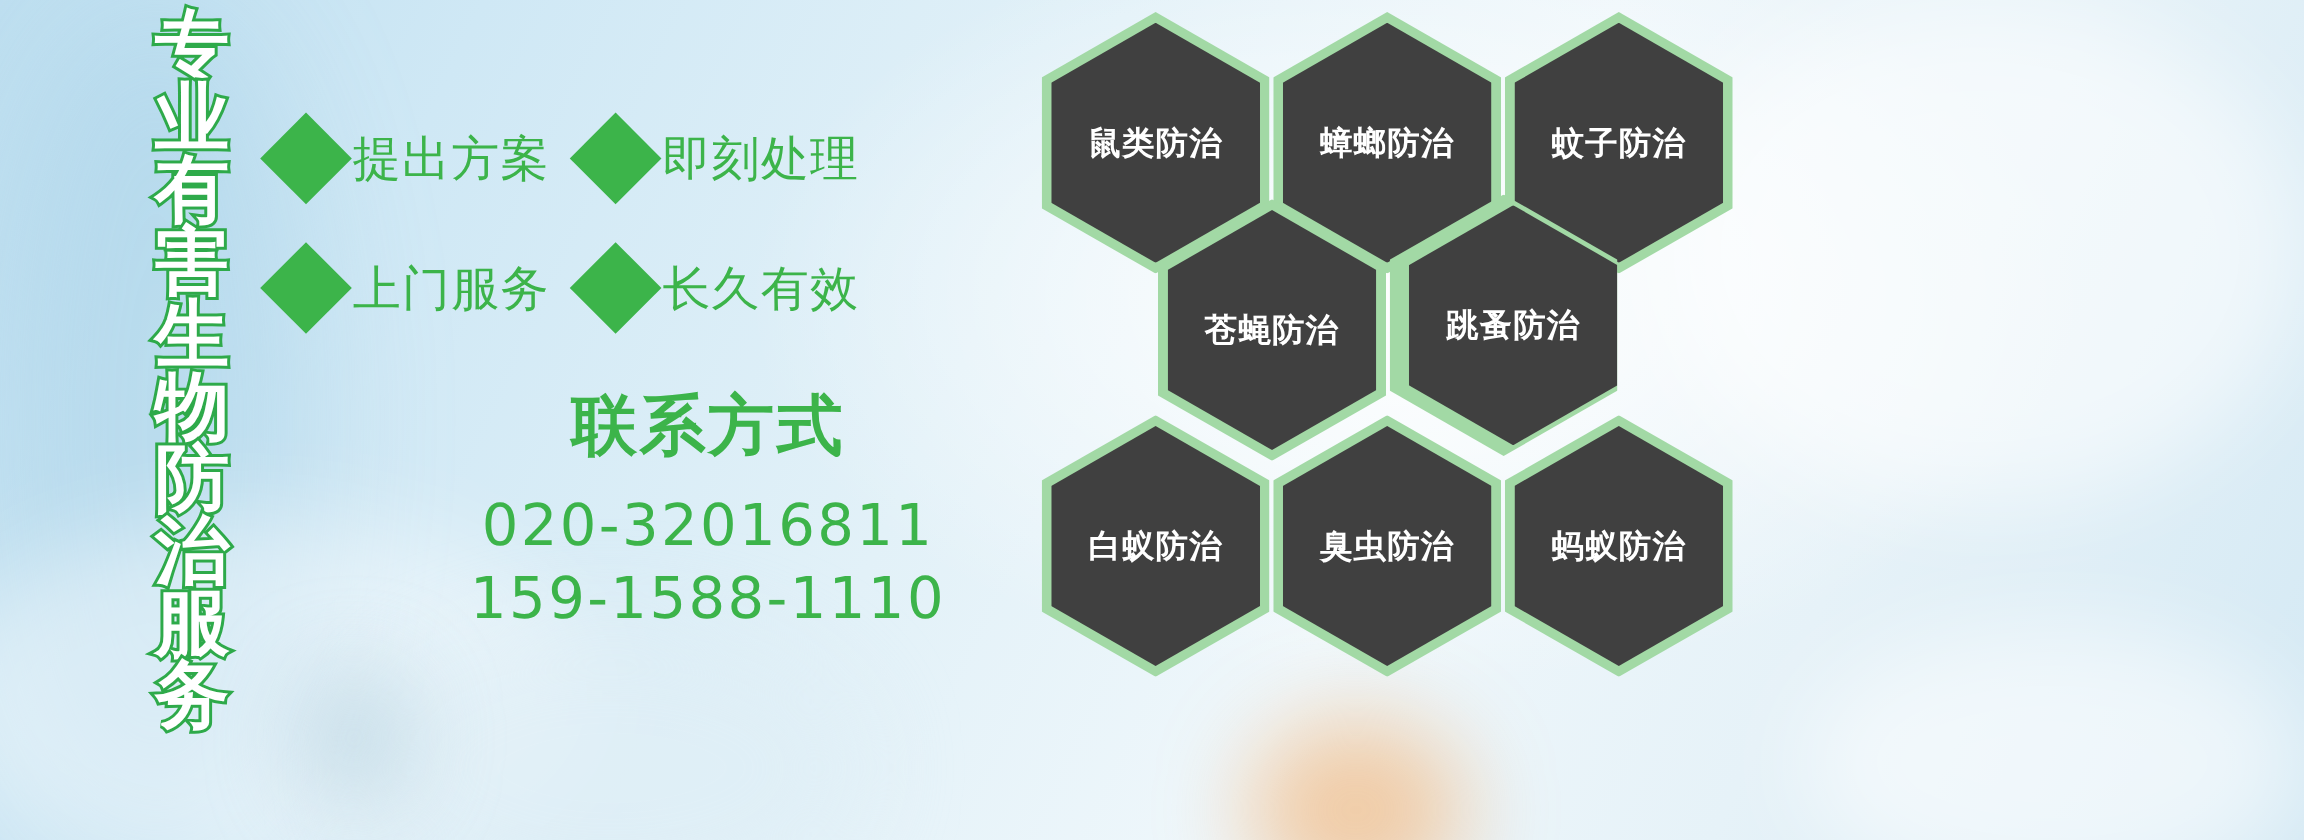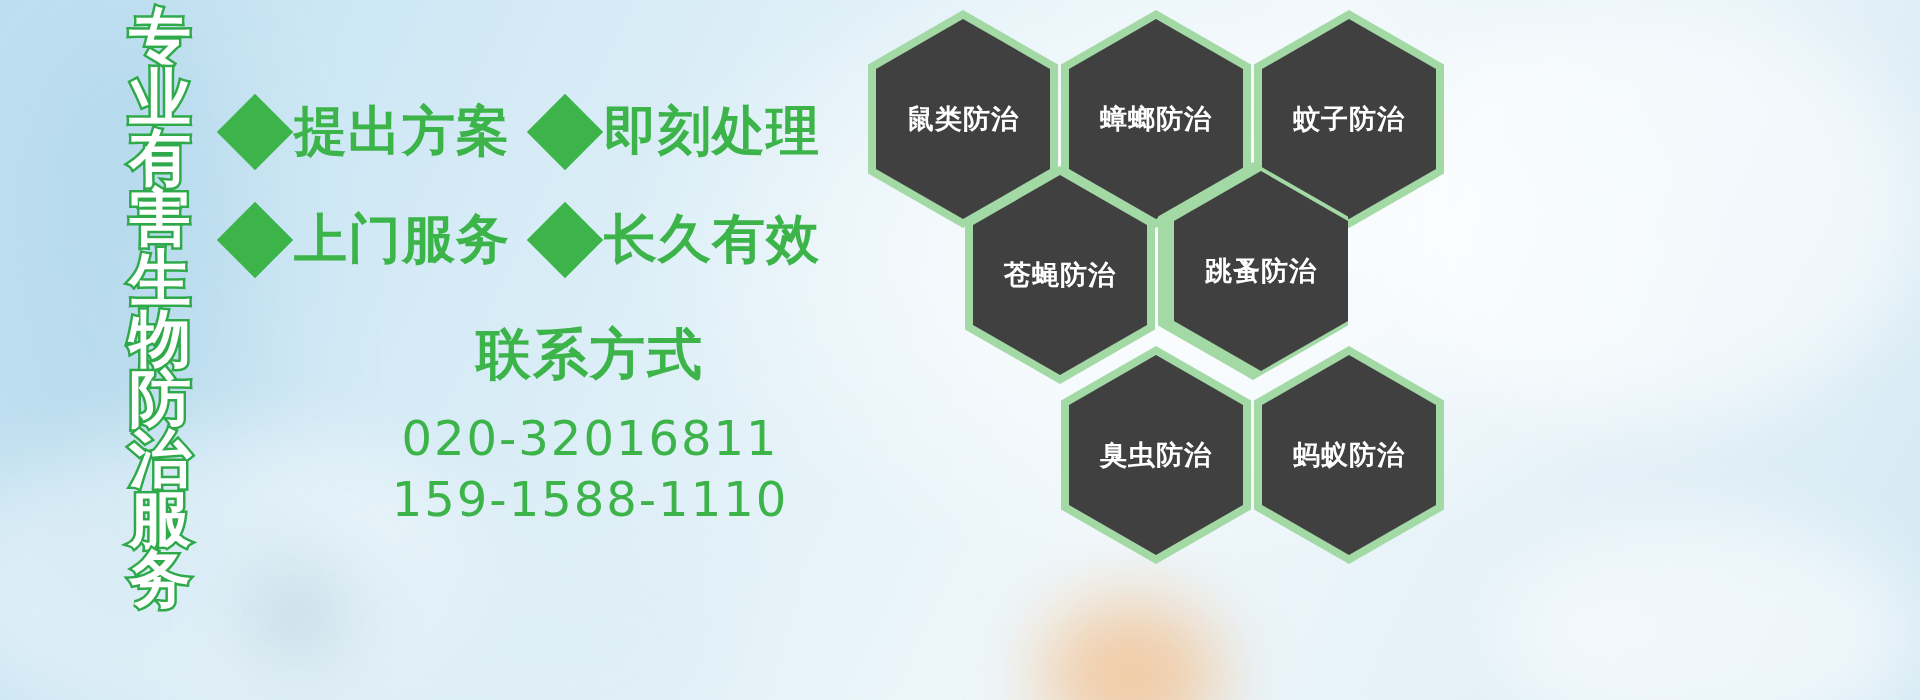--- a/index.html
+++ b/index.html
@@ -41,21 +41,21 @@
 
   
   #features{position:absolute;left:228px;top:78px;width:640px;}
   .feature-row{display:flex;align-items:center;height:108px;}
   .feat{display:flex;align-items:center;margin-right:28px;}
   .diamond-glyph{
     display:inline-block;width:54px;height:54px;margin-right:12px;
     background:#3cb44a;transform:rotate(45deg);
   }
   .feat-label{
-    font-size:53px;font-weight:bold;color:#3cb44a;letter-spacing:1px;white-space:nowrap;
+    font-size:40px;font-weight:normal;color:#3cb44a;letter-spacing:1px;white-space:nowrap;
   }
 
   
   #contact{position:absolute;left:300px;top:318px;width:580px;text-align:center;}
   #contact .c-title{
     font-size:55px;font-weight:bold;color:#3cb44a;letter-spacing:2px;margin-bottom:16px;
   }
   #contact .c-phone{
     font-size:48px;color:#3cb44a;letter-spacing:2px;line-height:1.28;font-weight:normal;
   }
@@ -155,20 +155,25 @@
       <div class="hex-inner">
         <span class="hex-label">苍蝇防治</span>
       </div>
     </div>
     <div class="hex" style="left:300px;top:162px;justify-content:flex-end;">
       <div class="hex-inner">
         <span class="hex-label">跳蚤防治</span>
       </div>
     </div>
 
+    <div class="hex" style="left:10px;top:346px;">
+      <div class="hex-inner">
+        <span class="hex-label">白蚁防治</span>
+      </div>
+    </div>
     <div class="hex" style="left:203px;top:346px;">
       <div class="hex-inner">
         <span class="hex-label">臭虫防治</span>
       </div>
     </div>
     <div class="hex" style="left:396px;top:346px;align-items:center;">
       <div class="hex-inner">
         <span class="hex-label">蚂蚁防治</span>
       </div>
     </div>

